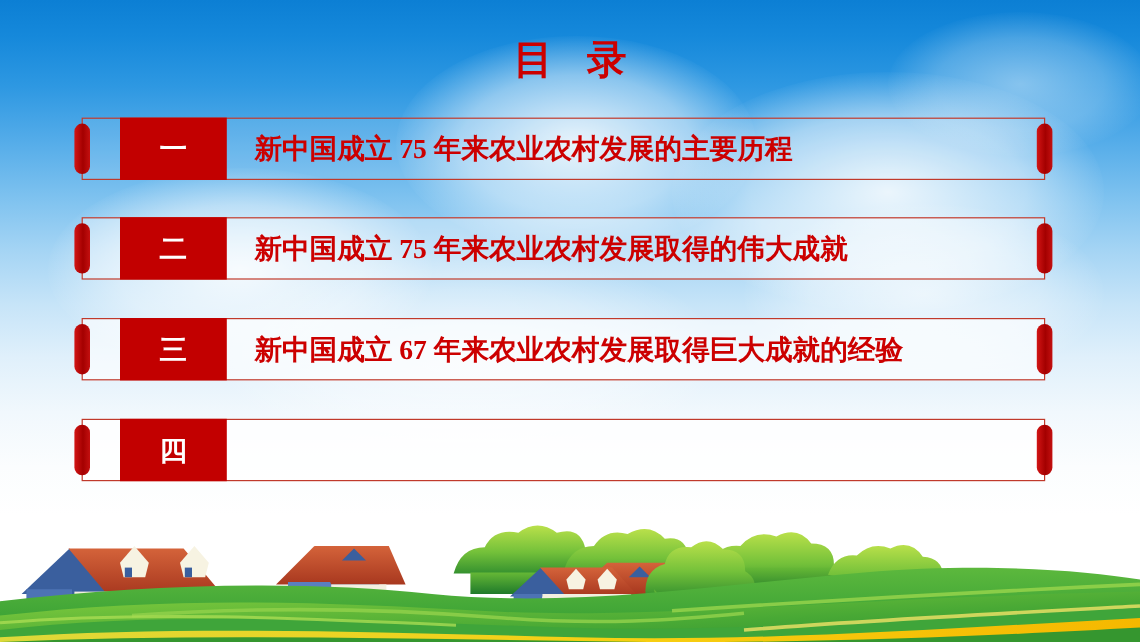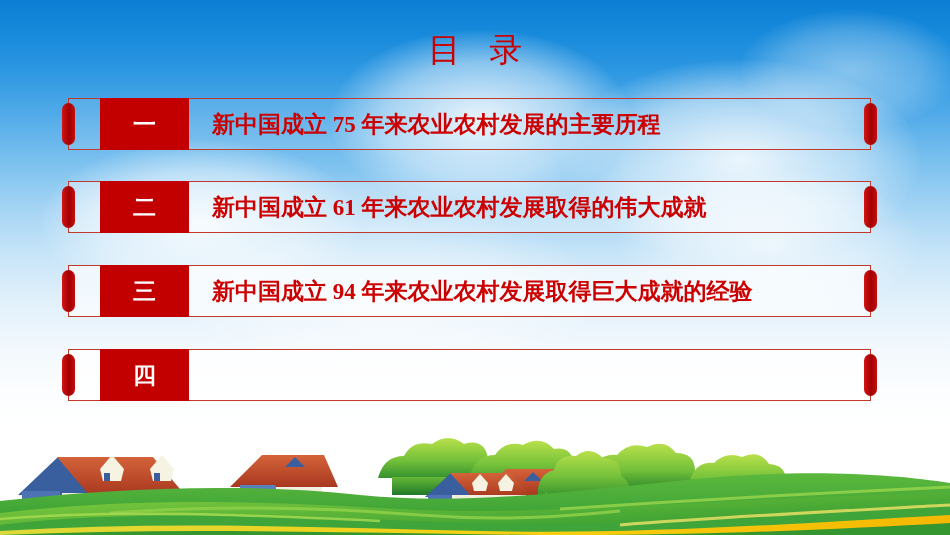--- a/index.html
+++ b/index.html
@@ -54,21 +54,21 @@
 
   
   .title {
     position: absolute;
     left: 0;
     top: 28px;
     width: 950px;
     text-align: center;
     color: #cc0000;
     font-size: 33px;
-    font-weight: normal;
+    font-weight: bold;
     letter-spacing: 10px;
     text-indent: 10px;
     font-family: "Liberation Serif", "DejaVu Serif", serif;
   }
 
   
   .bars {
     position: absolute;
     left: 0; top: 0;
     width: 950px;
@@ -167,30 +167,30 @@
       </div>
       <div class="bar-text">新中国成立 75 年来农业农村发展的主要历程</div>
       <div class="pill right"></div>
     </div>
 
     <div class="bar r2">
       <div class="pill left"></div>
       <div class="numbox">
         <span>二</span>
       </div>
-      <div class="bar-text">新中国成立 61 年来农业农村发展取得的伟大成就</div>
+      <div class="bar-text">新中国成立 75 年来农业农村发展取得的伟大成就</div>
       <div class="pill right"></div>
     </div>
 
     <div class="bar r3">
       <div class="pill left"></div>
       <div class="numbox">
         <span>三</span>
       </div>
-      <div class="bar-text">新中国成立 94 年来农业农村发展取得巨大成就的经验</div>
+      <div class="bar-text">新中国成立 67 年来农业农村发展取得巨大成就的经验</div>
       <div class="pill right"></div>
     </div>
 
     <div class="bar r4">
       <div class="pill left"></div>
       <div class="numbox">
         <span>四</span>
       </div>
       <div class="pill right"></div>
     </div>

